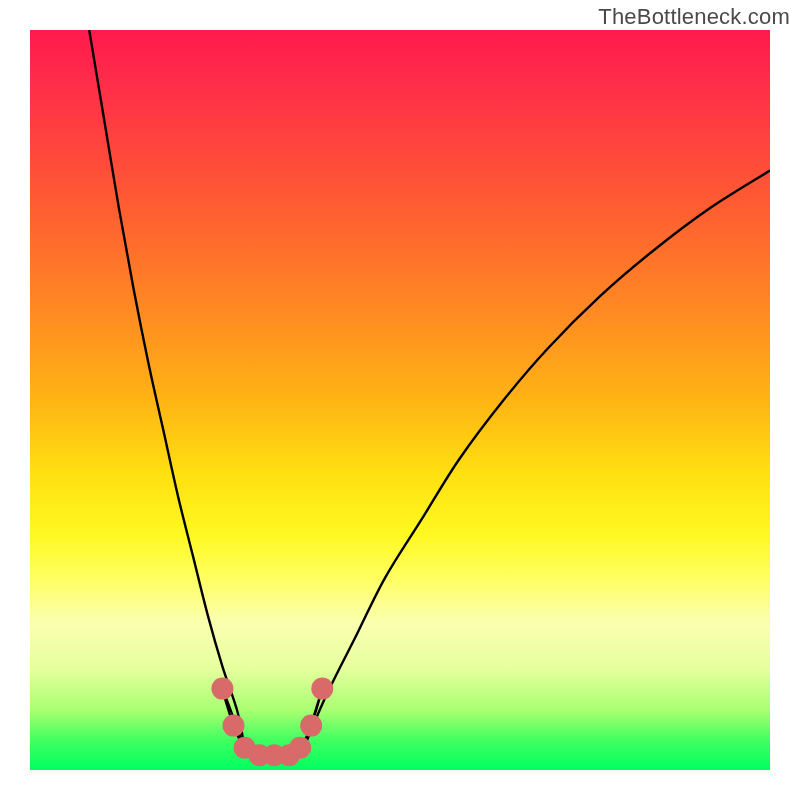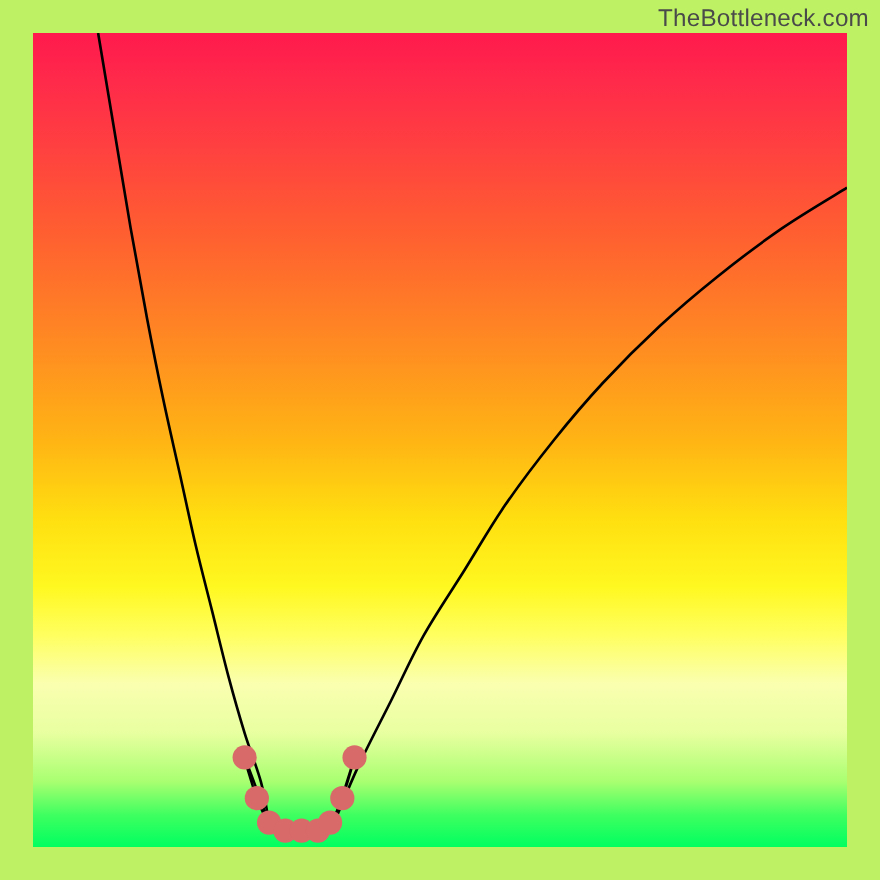--- a/index.html
+++ b/index.html
@@ -10,21 +10,21 @@
     background: #000000;
     overflow: hidden;
     font-family: Arial, Helvetica, sans-serif;
   }
   .frame {
     position: absolute;
     top: 0;
     left: 0;
     width: 800px;
     height: 800px;
-    background: #bef264;
+    background: #ffffff;
   }
   .plot-area {
     position: absolute;
     top: 30px;
     left: 30px;
     width: 740px;
     height: 740px;
     background: linear-gradient(to bottom,
       #ff1a4d 0%,
       #ff2a4a 6%,

